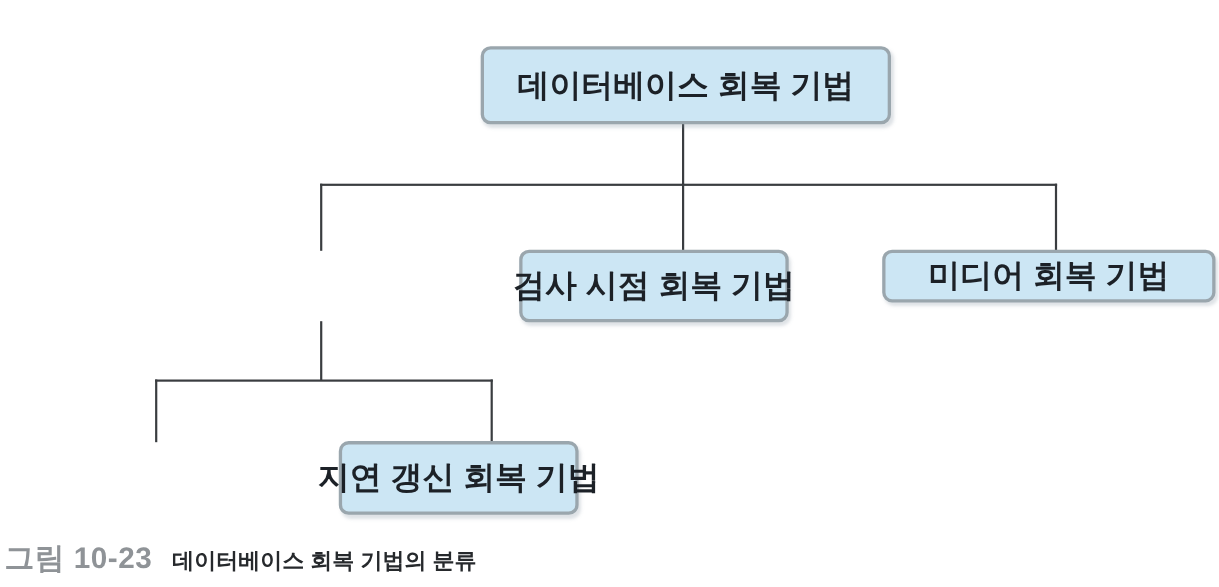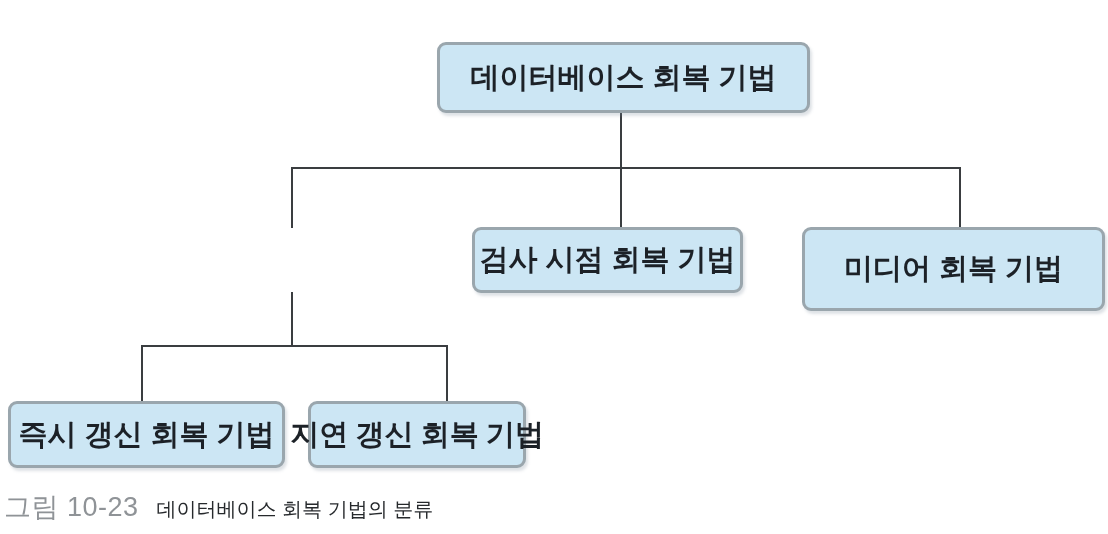--- a/index.html
+++ b/index.html
@@ -47,40 +47,40 @@
     height: 2px;
     background: var(--connector);
   }
   .caption {
     position: absolute;
     left: 4px;
     top: 489px;
     display: flex;
     align-items: baseline;
     gap: 18px;
-    font-weight: 400;
+    font-weight: 700;
     justify-content: center;
   }
   .caption-label {
     font-size: 27px;
     color: var(--caption-label);
     letter-spacing: 0.5px;
   }
   .caption-text {
     font-size: 20px;
     color: var(--caption-text);
   }
 
   
   .n-root       { left: 437px; top: 42px;  width: 373px; height: 71px; }
   .n-log        { left: 143px; top: 227px; width: 315px; height: 66px; }
-  .n-checkpoint { left: 472px; top: 227px; width: 271px; height: 66px; }
-  .n-media      { left: 802px; top: 227px; width: 303px; height: 84px; }
+  .n-checkpoint { left: 472px; top: 227px; width: 245px; height: 66px; }
+  .n-media      { left: 802px; top: 227px; width: 303px; height: 48px; }
   .n-immediate  { left: 8px;   top: 401px; width: 277px; height: 67px; }
-  .n-deferred   { left: 308px; top: 401px; width: 218px; height: 67px; font-family: Liberation Serif, serif; }
+  .n-deferred   { left: 308px; top: 401px; width: 218px; height: 67px; }
 
   
   .c-root-stem       { left: 620px; top: 112px; height: 56px; }
   .c-level2-bus      { left: 291px; top: 167px; width: 670px; }
   .c-log-drop        { left: 291px; top: 167px; height: 61px; }
   .c-checkpoint-drop { left: 620px; top: 167px; height: 61px; }
   .c-media-drop      { left: 959px; top: 167px; height: 61px; }
   .c-log-stem        { left: 291px; top: 292px; height: 54px; }
   .c-level3-bus      { left: 141px; top: 345px; width: 307px; }
   .c-immediate-drop  { left: 141px; top: 345px; height: 57px; }
@@ -97,21 +97,20 @@
   <div class="v-line c-checkpoint-drop"></div>
   <div class="v-line c-media-drop"></div>
   <div class="v-line c-log-stem"></div>
   <div class="h-line c-level3-bus"></div>
   <div class="v-line c-immediate-drop"></div>
   <div class="v-line c-deferred-drop"></div>
 
   <div class="node n-root">데이터베이스 회복 기법</div>
   <div class="node n-checkpoint">검사 시점 회복 기법</div>
   <div class="node n-media">미디어 회복 기법</div>
-  <div class="node n-immediate">즉시 갱신 회복 기법</div>
   <div class="node n-deferred">지연 갱신 회복 기법</div>
 
   <div class="caption">
     <span class="caption-label">그림 10-23</span>
     <span class="caption-text">데이터베이스 회복 기법의 분류</span>
   </div>
 
 </div>
 
 </body></html>

